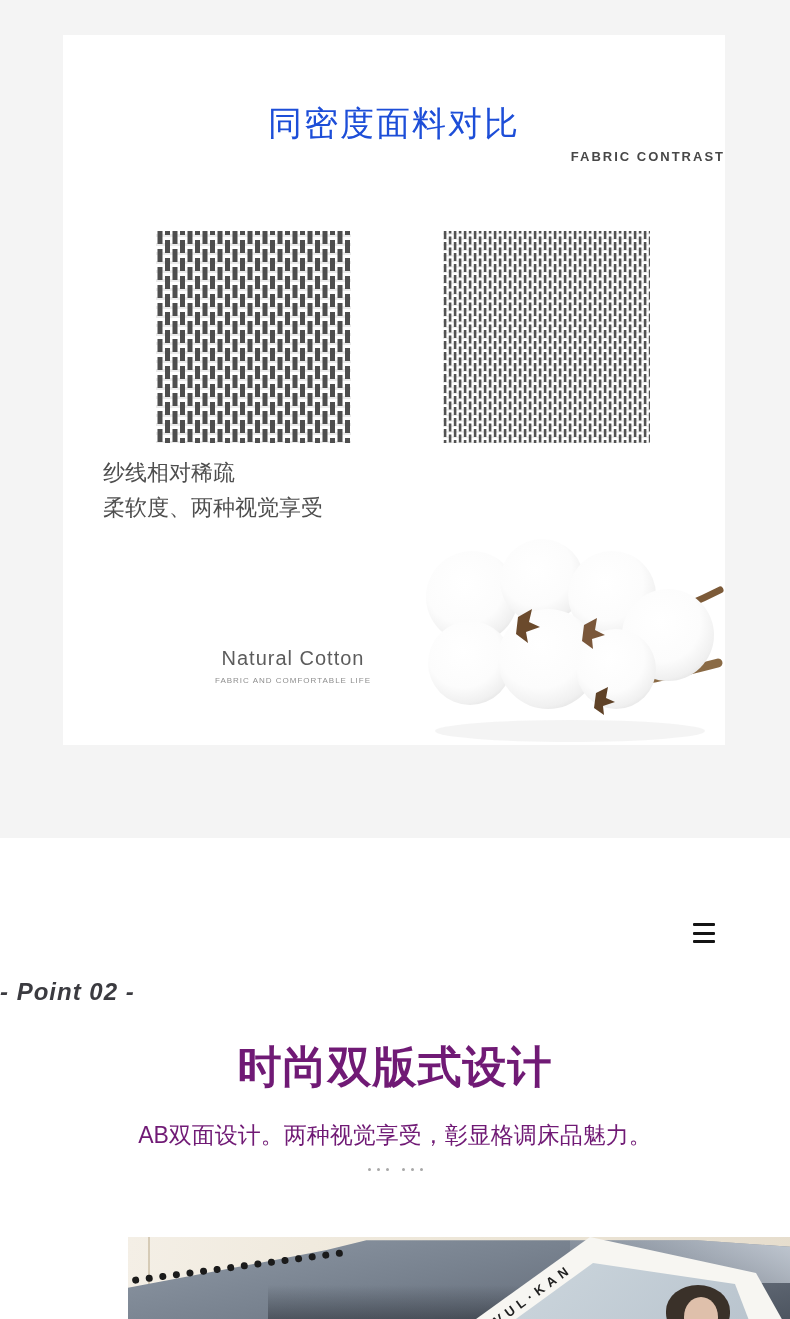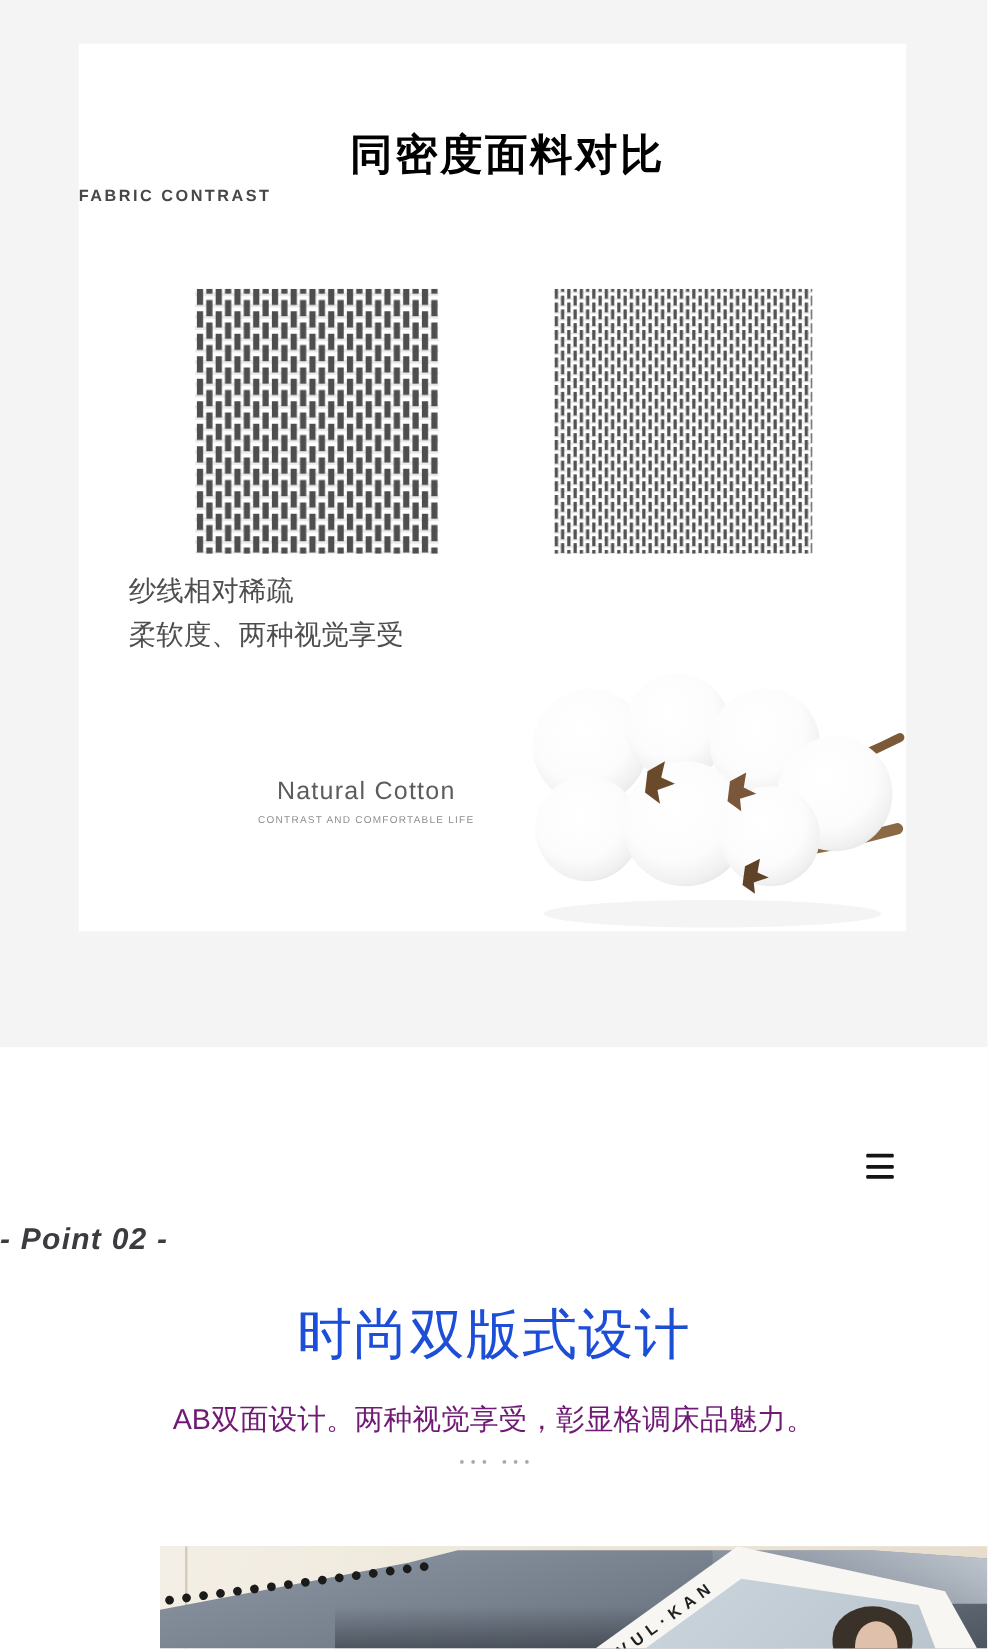--- a/index.html
+++ b/index.html
@@ -2,45 +2,45 @@
 <html><head>
 <meta charset="utf-8">
 <style>
   html,body{margin:0;padding:0;}
   body{width:790px;font-family:"Liberation Sans",sans-serif;background:#ffffff;}
   .page{position:relative;width:790px;height:1319px;overflow:hidden;background:#ffffff;}
 
   
   .top-section{position:absolute;left:0;top:0;width:790px;height:838px;background:#f4f4f4;}
   .fabric-card{position:absolute;left:63px;top:35px;width:662px;height:710px;background:#ffffff;}
-  .card-title{position:absolute;left:12px;top:66px;width:100%;text-align:center;
-    font-size:34px;font-weight:700;color:#000000;letter-spacing:2px;}
-  .card-subtitle{position:absolute;left:0;top:114px;width:100%;text-align:left;
+  .card-title{position:absolute;left:0;top:66px;width:100%;text-align:center;
+    font-size:34px;font-weight:400;color:#1d4ed8;letter-spacing:2px;}
+  .card-subtitle{position:absolute;left:0;top:114px;width:100%;text-align:right;
     font-size:13px;font-weight:700;color:#474747;letter-spacing:2px;}
   .swatch{position:absolute;top:196px;}
   .swatch-left{left:93px;width:195px;height:212px;}
   .swatch-right{left:380px;width:207px;height:212px;}
   .caption{position:absolute;top:420px;width:300px;
     font-size:22px;color:#4e4e4e;line-height:35px;}
   .caption-left{left:40px;}
   .caption-right{left:333px;}
-  .brand-block{position:absolute;left:80px;top:587px;width:300px;text-align:center;}
+  .brand-block{position:absolute;left:80px;top:612px;width:300px;text-align:center;}
   .brand-title{font-size:20px;color:#5c5c5c;letter-spacing:1px;}
   .brand-tagline{margin-top:6px;font-size:8px;color:#8e8e8e;letter-spacing:1px;}
   .cotton-art{position:absolute;left:357px;top:500px;width:305px;height:210px;}
 
   
   .bottom-section{position:absolute;left:0;top:838px;width:790px;height:481px;background:#ffffff;}
   .menu-button{position:absolute;left:693px;top:85px;width:22px;height:20px;
     display:flex;flex-direction:column;justify-content:space-between;cursor:pointer;background:none;border:none;padding:0;}
   .menu-bar{width:22px;height:3px;background:#141414;border-radius:1px;}
   .point-label{position:absolute;left:0;top:140px;width:100%;text-align:left;
     font-size:24px;font-weight:700;font-style:italic;color:#3b3b40;letter-spacing:1px;}
   .section-title{position:absolute;left:0;top:200px;width:100%;text-align:center;
-    font-size:44px;font-weight:400;color:#1d4ed8;letter-spacing:1px;}
+    font-size:44px;font-weight:700;color:#701a75;letter-spacing:1px;}
   .section-desc{position:absolute;left:0;top:282px;width:100%;text-align:center;
     font-size:23px;color:#701a75;}
   .dots-separator{position:absolute;left:0;top:330px;width:100%;display:flex;justify-content:center;gap:13px;}
   .dot-group{display:flex;gap:6px;align-items:center;}
   .sep-dot{width:3px;height:3px;border-radius:50%;background:#a8a8a8;}
 
   
   .product-photo{position:absolute;left:128px;top:399px;width:662px;height:82px;overflow:hidden;background:#ece5d6;}
   .photo-cream{position:absolute;inset:0;background:linear-gradient(100deg,#f4efe6 0%,#ece5d6 55%,#e6ddcd 100%);}
   .cream-line{position:absolute;left:20px;top:0;width:2px;height:100%;background:#d6cbb6;}
@@ -110,21 +110,21 @@
         </svg>
       </div>
 
       <div class="caption caption-left">
         <div>纱线相对稀疏</div>
         <div>柔软度、两种视觉享受</div>
       </div>
 
       <div class="brand-block">
         <div class="brand-title">Natural Cotton</div>
-        <div class="brand-tagline">CONTRAST AND COMFORTABLE LIFE</div>
+        <div class="brand-tagline">FABRIC AND COMFORTABLE LIFE</div>
       </div>
 
       <svg class="cotton-art" viewBox="0 0 305 210">
         <defs>
           <radialGradient id="boll" cx="42%" cy="36%" r="70%">
             <stop offset="0%" stop-color="#ffffff"></stop>
             <stop offset="62%" stop-color="#fcfcfc"></stop>
             <stop offset="88%" stop-color="#f0f0f0"></stop>
             <stop offset="100%" stop-color="#e3e3e3"></stop>
           </radialGradient>

